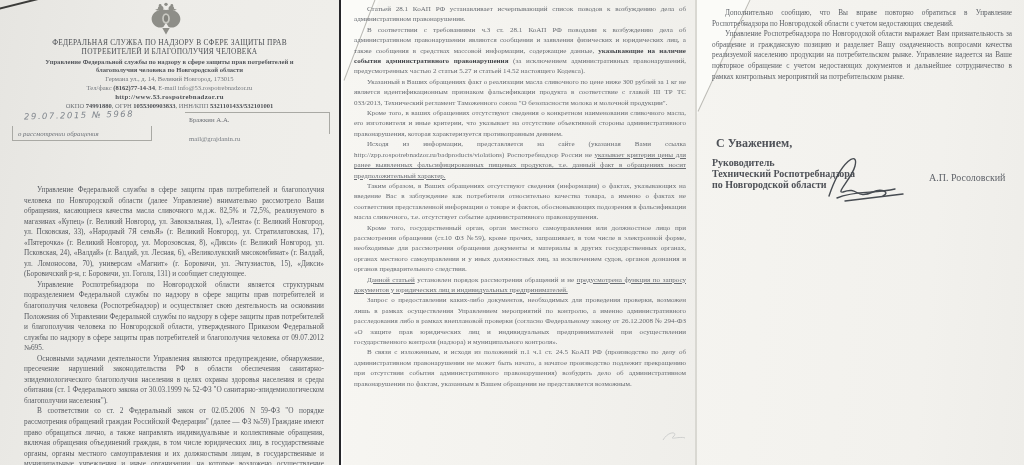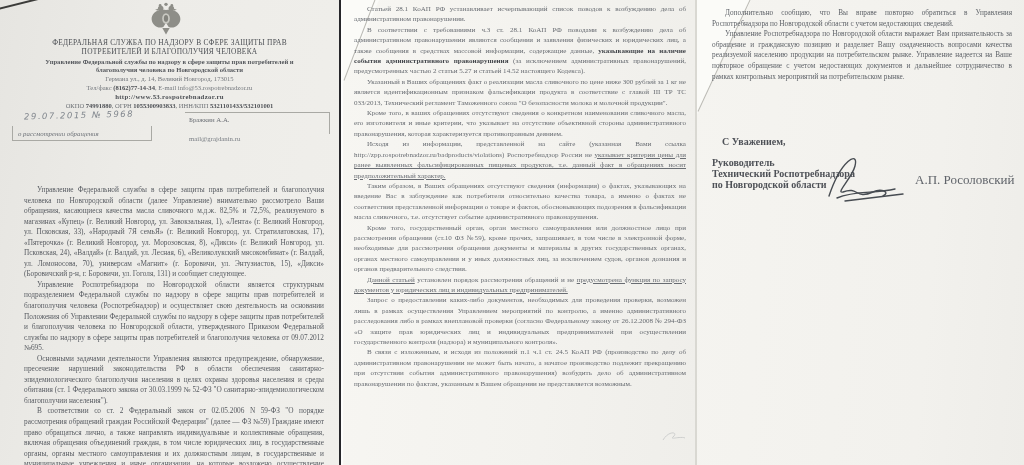--- a/index.html
+++ b/index.html
@@ -43,23 +43,23 @@
            padding:4px 3px 3px 5px;}
   
   .bodytxt{position:absolute;}
   #body1{left:24px;top:185px;width:300px;font-size:7.3px;line-height:10.55px;color:#565a60;text-align:justify;}
   #body2{left:11px;top:4px;width:332px;font-size:7.05px;line-height:10.4px;color:#686c72;text-align:justify;}
   #body3{left:15px;top:8px;width:300px;font-size:7.25px;line-height:10.6px;color:#5d6167;text-align:justify;}
   .para{margin:0;text-indent:13px;}
   .bold{font-weight:bold;color:#45484d;}
   .und{text-decoration:underline;}
   
-  .closing{position:absolute;left:25px;top:136px;font-size:10px;font-weight:bold;color:#4e5157;text-align:center;}
+  .closing{position:absolute;left:19px;top:136px;font-size:12px;font-weight:bold;color:#4e5157;text-align:center;}
   .sigblock{position:absolute;left:15px;top:158px;font-size:10px;font-weight:bold;color:#4e5157;line-height:10.8px;}
-  .signame{position:absolute;left:218px;top:172px;font-size:13px;color:#60646a;}
+  .signame{position:absolute;left:232px;top:172px;font-size:10px;color:#60646a;}
   .sigsvg{position:absolute;left:118px;top:146px;width:110px;height:60px;}
   .penmark{position:absolute;left:318px;top:428px;width:26px;height:16px;opacity:.3;}
 </style>
 </head>
 <body>
 
 <div id="canvas">
 
   <div class="page" id="page1">
     <div class="crease1"></div>
@@ -101,39 +101,39 @@
   </div>
 
   <div class="page" id="page2">
     <div class="foldtri" id="fold2"></div>
     <div id="fold2line"></div>
     <div class="bodytxt" id="body2">
         <p class="para"><span>Статьей 28.1 КоАП РФ устанавливает исчерпывающий список поводов к возбуждению дела об административном правонарушении.</span></p>
         <p class="para"><span>В соответствии с требованиями ч.3 ст. 28.1 КоАП РФ поводами к возбуждению дела об административном правонарушении являются сообщения и заявления физических и юридических лиц, а также сообщения в средствах массовой информации, содержащие данные, </span><span class="bold">указывающие на наличие события административного правонарушения</span><span> (за исключением административных правонарушений, предусмотренных частью 2 статьи 5.27 и статьей 14.52 настоящего Кодекса).</span></p>
         <p class="para"><span>Указанный в Ваших обращениях факт о реализации масла сливочного по цене ниже 300 рублей за 1 кг не является идентификационным признаком фальсификации продукта в соответствие с главой III ТР ТС 033/2013, Технический регламент Таможенного союза "О безопасности молока и молочной продукции".</span></p>
         <p class="para"><span>Кроме того, в ваших обращениях отсутствуют сведения о конкретном наименовании сливочного масла, его изготовителя и иные критерии, что указывает на отсутствие объективной стороны административного правонарушения, которая характеризуется противоправным деянием.</span></p>
-        <p class="para"><span>Исходя из информации, представленной на сайте (указанная Вами ссылка http://zpp.rospotrebnadzor.ru/badproducts/violations) Роспотребнадзор России не </span><span class="und">указывает критерии цены для ранее выявленных фальсифицированных пищевых продуктов, т.е. данный факт в обращениях носит предположительный характер.</span></p>
+        <p class="para"><span>Исходя из информации, представляется на сайте (указанная Вами ссылка http://zpp.rospotrebnadzor.ru/badproducts/violations) Роспотребнадзор России не </span><span class="und">указывает критерии цены для ранее выявленных фальсифицированных пищевых продуктов, т.е. данный факт в обращениях носит предположительный характер.</span></p>
         <p class="para"><span>Таким образом, в Ваших обращениях отсутствуют сведения (информация) о фактах, указывающих на введение Вас в заблуждение как потребителя относительно качества товара, а именно о фактах не соответствия представленной информации о товаре и фактов, обосновывающих подозрения в фальсификации масла сливочного, т.е. отсутствует событие административного правонарушения.</span></p>
         <p class="para"><span>Кроме того, государственный орган, орган местного самоуправления или должностное лицо при рассмотрении обращения (ст.10 ФЗ №59), кроме прочих, запрашивает, в том числе в электронной форме, необходимые для рассмотрения обращения документы и материалы в других государственных органах, органах местного самоуправления и у иных должностных лиц, за исключением судов, органов дознания и органов предварительного следствия.</span></p>
         <p class="para"><span class="und">Данной статьей</span><span> установлен порядок рассмотрения обращений и не </span><span class="und">предусмотрена функция по запросу документов у юридических лиц и индивидуальных предпринимателей.</span></p>
         <p class="para"><span>Запрос о предоставлении каких-либо документов, необходимых для проведения проверки, возможен лишь в рамках осуществления Управлением мероприятий по контролю, а именно административного расследования либо в рамках внеплановой проверки (согласно Федеральному закону от 26.12.2008 № 294-ФЗ «О защите прав юридических лиц и индивидуальных предпринимателей при осуществлении государственного контроля (надзора) и муниципального контроля».</span></p>
         <p class="para"><span>В связи с изложенным, и исходя из положений п.1 ч.1 ст. 24.5 КоАП РФ (производство по делу об административном правонарушении не может быть начато, а начатое производство подлежит прекращению при отсутствии события административного правонарушения) возбудить дело об административном правонарушении по фактам, указанным в Вашем обращении не представляется возможным.</span></p>
       </div>
     <svg class="penmark" viewBox="0 0 26 16">
       <path d="M2 12 C8 2 18 4 12 9 C8 12 20 8 24 10" stroke="#7d838a" stroke-width="1" fill="none"></path>
     </svg>
   </div>
 
   <div class="gapshadow" style="left:695px;"></div>
 
   <div class="page" id="page3">
     <div class="foldtri" id="fold3"></div>
     <div id="fold3line"></div>
     <div class="bodytxt" id="body3">
-        <p class="para"><span>Дополнительно сообщаю, что Вы вправе повторно обратиться в Управления Роспотребнадзора по Новгородской области с учетом недостающих сведений.</span></p>
+        <p class="para"><span>Дополнительно сообщаю, что Вы вправе повторно обратиться в Управление Роспотребнадзора по Новгородской области с учетом недостающих сведений.</span></p>
         <p class="para"><span>Управление Роспотребнадзора по Новгородской области выражает Вам признательность за обращение и гражданскую позицию и разделяет Вашу озадаченность вопросами качества реализуемой населению продукции на потребительском рынке. Управление надеется на Ваше повторное обращение с учетом недостающих документов и дальнейшее сотрудничество в рамках контрольных мероприятий на потребительском рынке.</span></p>
       </div>
 
     <div class="closing">С Уважением,</div>
 
     <div class="sigblock">
       <div>Руководитель</div>
       <div>Технический Роспотребнадзора</div>
       <div>по Новгородской области</div>
     </div>

